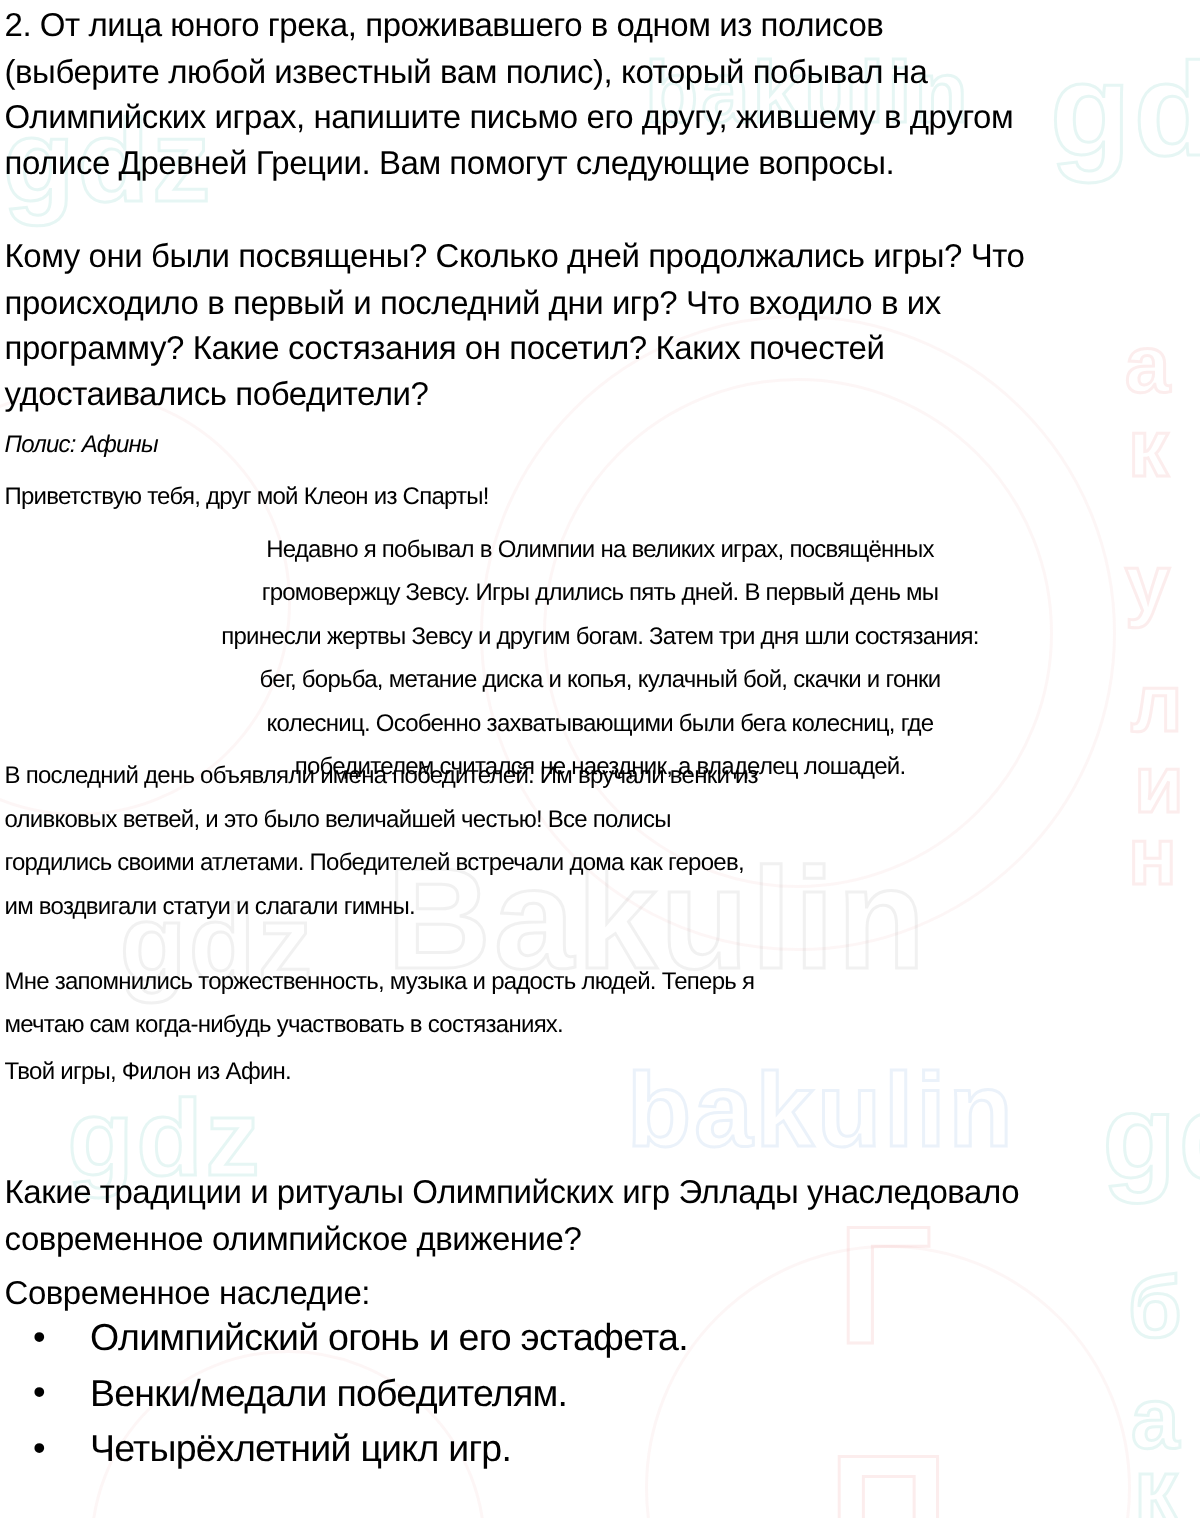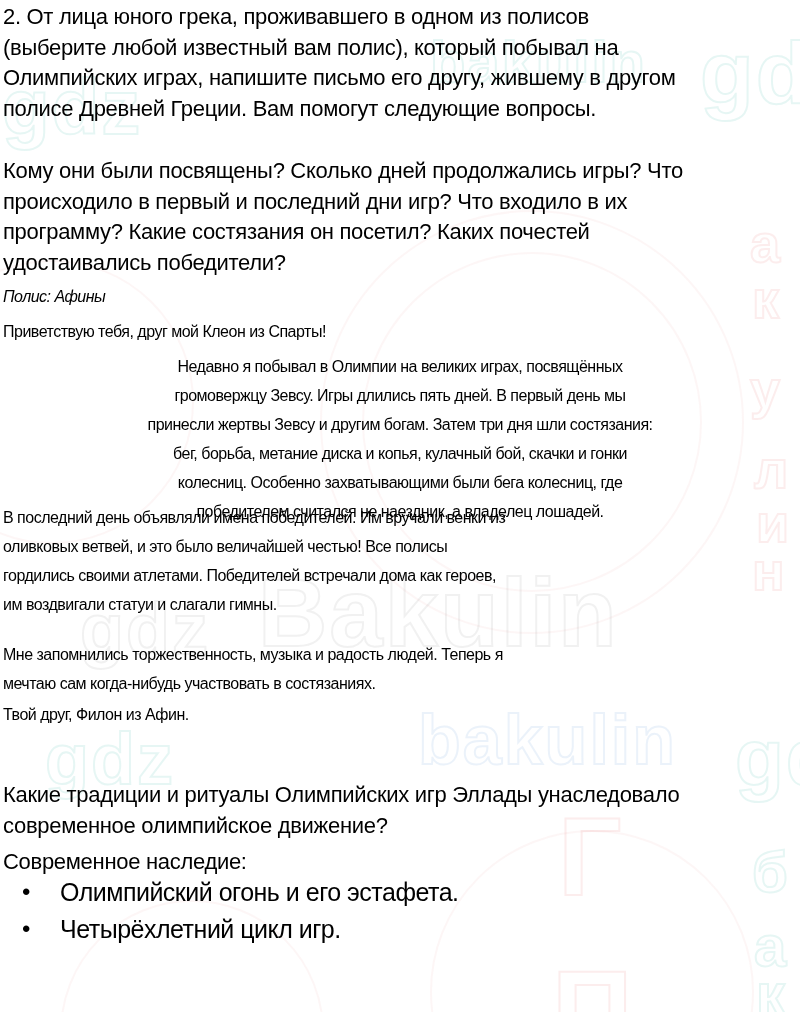--- a/index.html
+++ b/index.html
@@ -135,25 +135,26 @@
 победителем считался не наездник, а владелец лошадей.</p>
 
   <p class="block body-block" style="top:503px;">В последний день объявляли имена победителей. Им вручали венки из
 оливковых ветвей, и это было величайшей честью! Все полисы
 гордились своими атлетами. Победителей встречали дома как героев,
 им воздвигали статуи и слагали гимны.</p>
 
   <p class="block body-block" style="top:640px;">Мне запомнились торжественность, музыка и радость людей. Теперь я
 мечтаю сам когда-нибудь участвовать в состязаниях.</p>
 
-  <p class="block body-block" style="top:700px;">Твой друг, Филон из Афин.</p>
+  <p class="block body-block" style="top:700px;">Твой игры, Филон из Афин.</p>
 
   <p class="block bold-block" style="top:780px;">Какие традиции и ритуалы Олимпийских игр Эллады унаследовало
 современное олимпийское движение?</p>
 
   <p class="block bold-block" style="top:847px;">Современное наследие:</p>
 
   <ul class="legacy-list">
     <li>Олимпийский огонь и его эстафета.</li>
+    <li>Венки/медали победителям.</li>
     <li>Четырёхлетний цикл игр.</li>
   </ul>
 
 </div>
 
 </body></html>

